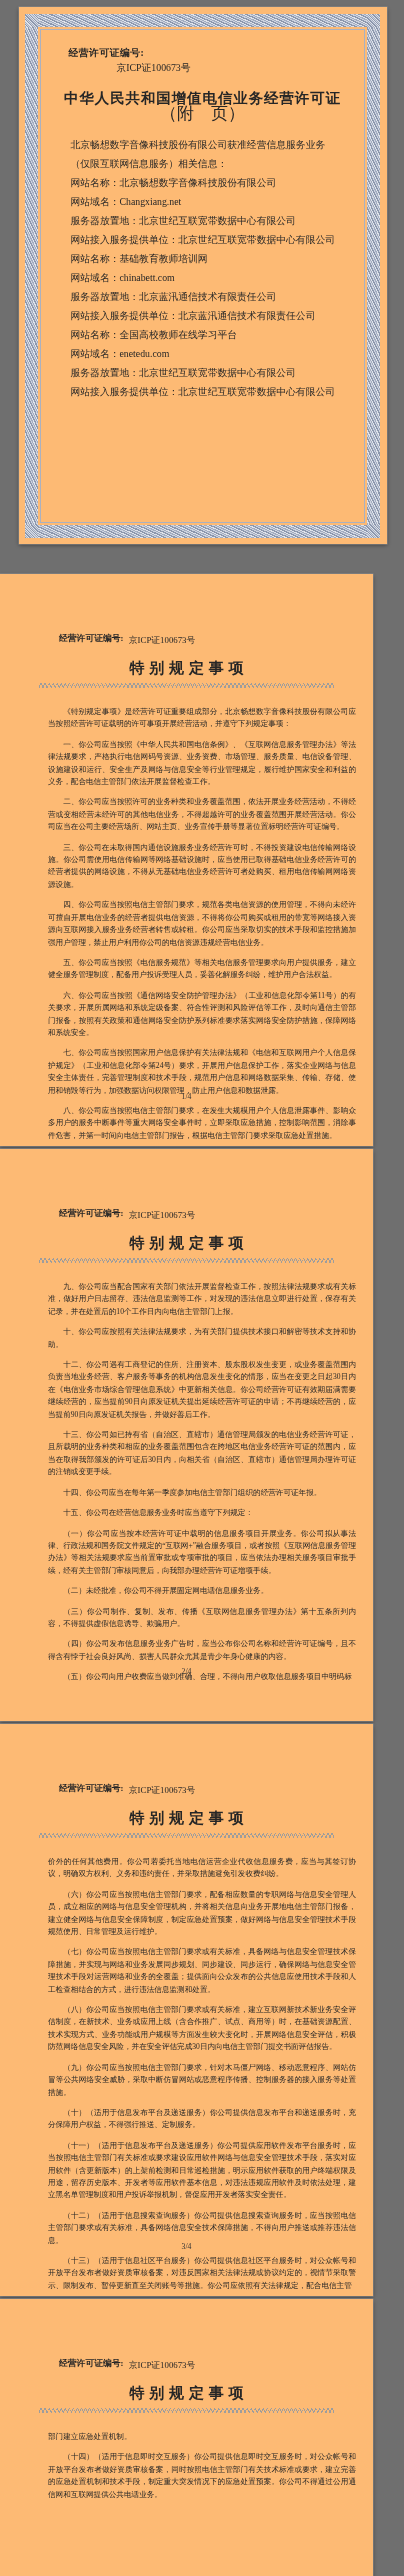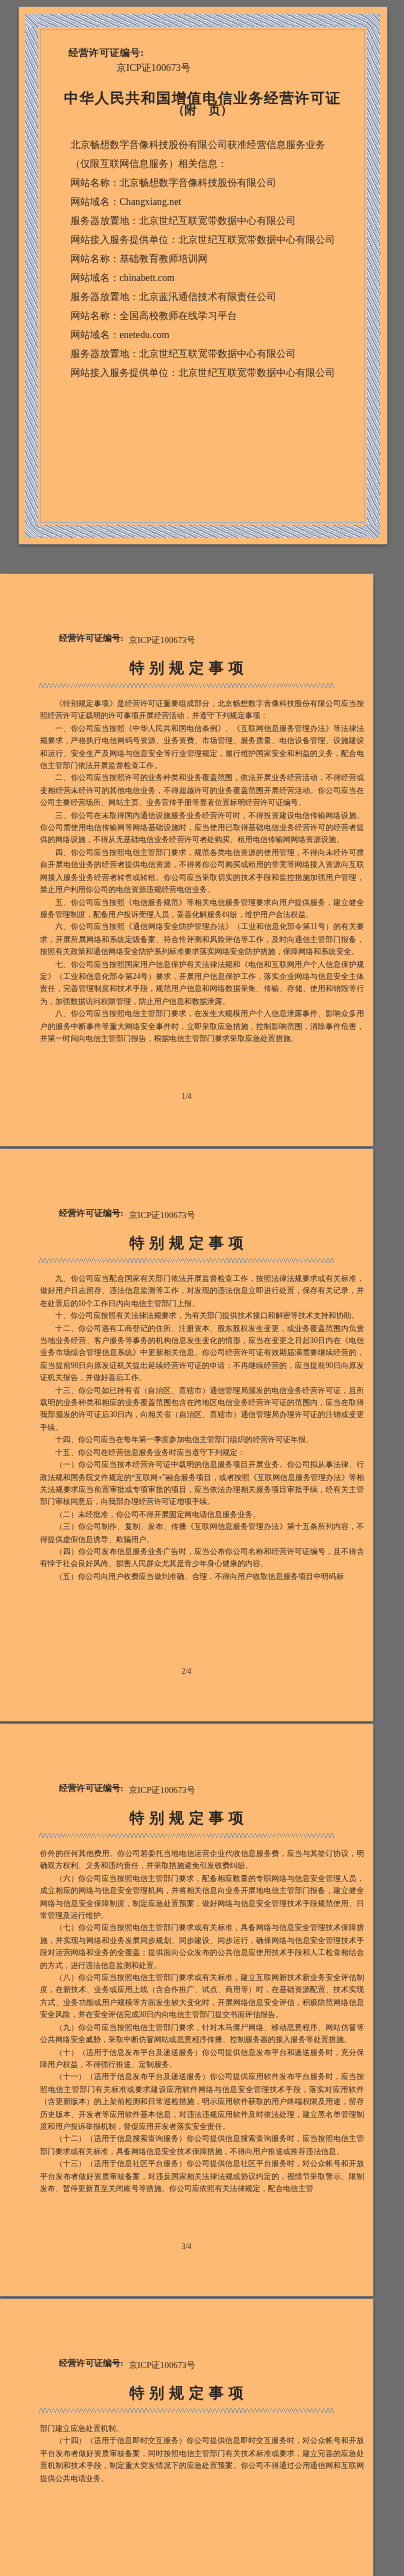--- a/index.html
+++ b/index.html
@@ -7,33 +7,33 @@
   .canvas{position:relative;width:405px;height:2873px;margin:0 auto;background:#6f6f6f;overflow:hidden;}
   .sheet{position:absolute;background:#fdba74;box-shadow:0 0 0 0.5px #8e8e8e,0 1.5px 4.1px rgba(0,0,0,.45);}
   
   .cert{top:7.2px;left:18.5px;width:368px;height:537px;}
   .frame{position:absolute;inset:6.7px;border:13.4px solid #9aa4b6;
     border-image:repeating-linear-gradient(45deg,#8c97ad 0 2.1px,#cdd3df 2.1px 3.6px,#a3adc1 3.6px 5.2px,#dfe3ea 5.2px 6.7px) 26;}
   .frame-line{position:absolute;inset:21.6px;border:0.5px solid #aab1c0;}
   .c-hdr{position:absolute;left:50px;top:40px;font-size:9.8px;font-weight:bold;letter-spacing:0.5px;}
   .c-num{margin:1.5px 0 0 48px;font-weight:normal;font-size:9.8px;letter-spacing:0;}
   .c-title{position:absolute;left:0;right:0;top:70px;margin:12px;text-align:center;font-size:14.4px;font-weight:bold;letter-spacing:1px;}
-  .c-sub{position:absolute;left:0;right:0;top:95px;text-align:center;font-size:12px;font-weight:bold;}
+  .c-sub{position:absolute;left:0;right:0;top:95px;text-align:center;font-size:17px;font-weight:normal;}
   .c-info{position:absolute;left:52px;top:128px;width:267px;font-size:9.8px;line-height:19px;}
   .c-info p{margin:0;}
   
   .pv{left:0;width:373px;height:572px;}
   .pv-hdr{position:absolute;left:59px;top:59px;font-size:8.8px;font-weight:bold;}
   .pv-hdr .num{font-weight:normal;margin-left:3.1px;position:relative;top:1.5px;}
   .pv-title{position:absolute;left:0;right:0;top:77px;margin:8px;text-align:center;font-size:15px;font-weight:bold;letter-spacing:.32em;padding-left:.32em;}
   .divider{position:absolute;left:39px;right:39px;top:109px;height:4.6px;
     background-image:repeating-linear-gradient(63deg,#9d9d9d 0 0.8px,transparent 0.8px 3.6px),
                      repeating-linear-gradient(-63deg,#9d9d9d 0 0.8px,transparent 0.8px 3.6px);}
   .pv-body{position:absolute;left:40px;top:124px;width:324px;font-size:7.6px;line-height:12.4px;text-align:justify;}
-  .pv-body p{margin:0;text-indent:2em;}
+  .pv-body p{margin:8px;text-indent:2em;}
   .pv-body p.noindent{text-indent:0;}
   .pg{position:absolute;left:0;right:0;top:518px;text-align:center;font-size:7.7px;color:#333;}
 </style>
 </head>
 <body>
 
 <div class="canvas">
 
   <section class="sheet cert">
     <div class="frame"></div>
@@ -46,20 +46,21 @@
     <div class="c-sub">（附　页）</div>
     <div class="c-info">
         <p>北京畅想数字音像科技股份有限公司获准经营信息服务业务（仅限互联网信息服务）相关信息：</p>
         <p>网站名称：北京畅想数字音像科技股份有限公司</p>
         <p>网站域名：Changxiang.net</p>
         <p>服务器放置地：北京世纪互联宽带数据中心有限公司</p>
         <p>网站接入服务提供单位：北京世纪互联宽带数据中心有限公司</p>
         <p>网站名称：基础教育教师培训网</p>
         <p>网站域名：chinabett.com</p>
         <p>服务器放置地：北京蓝汛通信技术有限责任公司</p>
+        <p>网站接入服务提供单位：北京蓝汛通信技术有限责任公司</p>
         <p>网站名称：全国高校教师在线学习平台</p>
         <p>网站域名：enetedu.com</p>
         <p>服务器放置地：北京世纪互联宽带数据中心有限公司</p>
         <p>网站接入服务提供单位：北京世纪互联宽带数据中心有限公司</p>
       </div>
   </section>
 
   <section class="sheet pv" style="top:574px;">
     <div class="pv-hdr">
       <span>经营许可证编号:</span>

